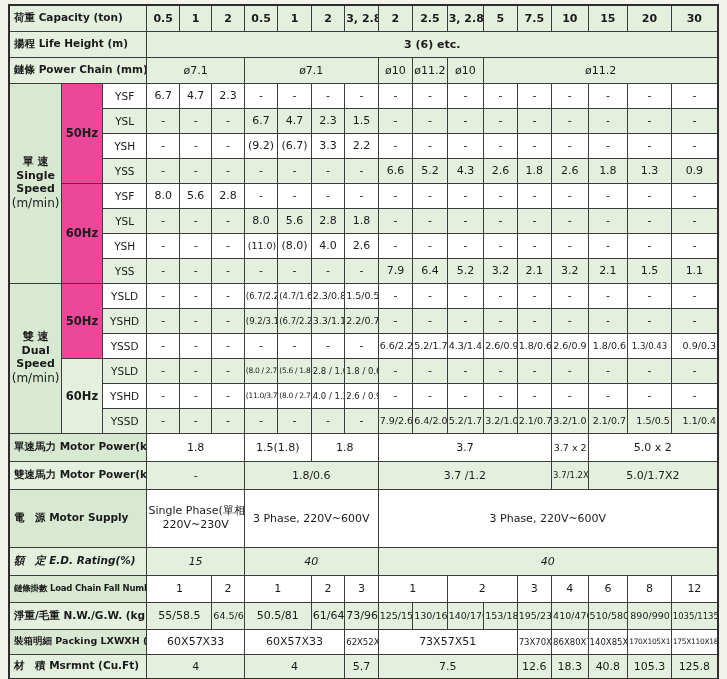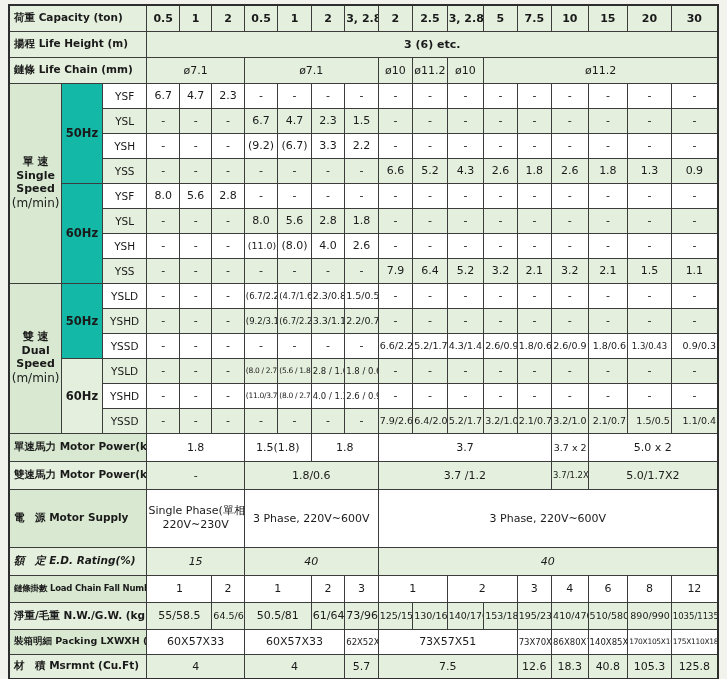--- a/index.html
+++ b/index.html
@@ -22,21 +22,21 @@
     background:#fff;
     text-align:center;
     vertical-align:middle;
     font-size:11px;
     padding:0 1px;
     overflow:hidden;
     white-space:nowrap;
   }
   tr.g td{background:#e4efdd;}
   td.lab,td.grp{background:#d9e9d1;margin-top:40px;}
-  td.freq{background:#14b8a6;}
+  td.freq{background:#ec4899;}
   .hd{font-weight:bold;}
   .lab{
     text-align:left;
     font-weight:bold;
     font-size:10.5px;
     padding:0 4px;
   }
   .labmd{font-size:9.5px;}
   .labsm{font-size:8.5px;letter-spacing:-0.2px;}
   .grp{font-weight:bold;font-size:11px;}
@@ -97,21 +97,21 @@
         <td class="hd">10</td>
         <td class="hd">15</td>
         <td class="hd">20</td>
         <td class="hd">30</td>
       </tr>
       <tr class="g" style="height: 26px;">
         <td colspan="3" class="lab">揚程 Life Height (m)</td>
         <td colspan="16" class="hd">3 (6) etc.</td>
       </tr>
       <tr class="g" style="height: 26px;">
-        <td colspan="3" class="lab">鏈條 Life Chain (mm)</td>
+        <td colspan="3" class="lab">鏈條 Power Chain (mm)</td>
         <td colspan="3">ø7.1</td>
         <td colspan="4">ø7.1</td>
         <td>ø10</td>
         <td>ø11.2</td>
         <td>ø10</td>
         <td colspan="6">ø11.2</td>
       </tr>
       <tr style="height: 25px;">
         <td rowspan="8" class="grp">
           <div class="ln">單 速</div>

